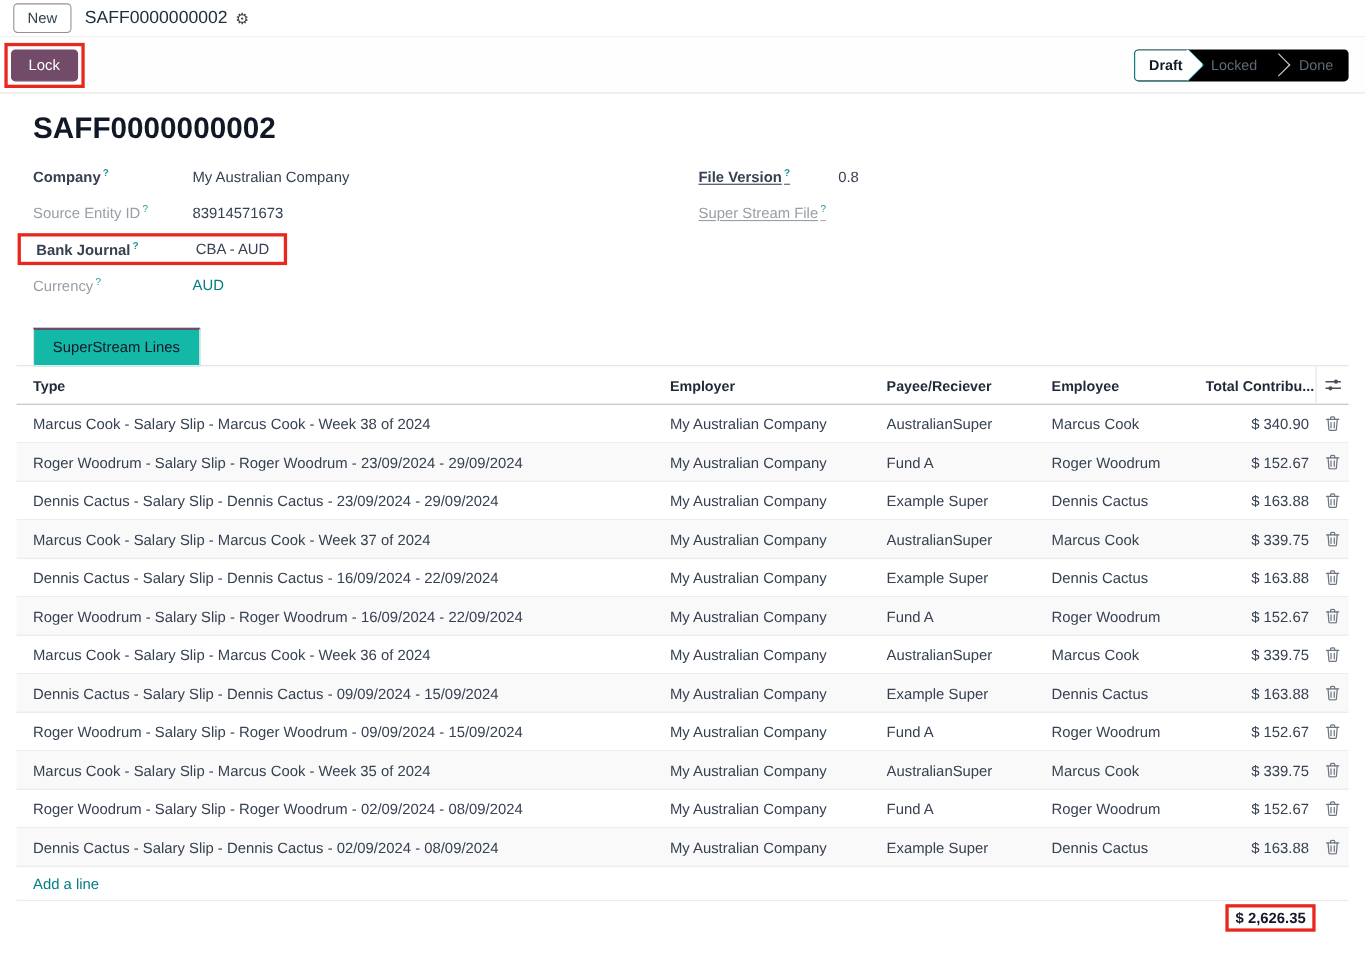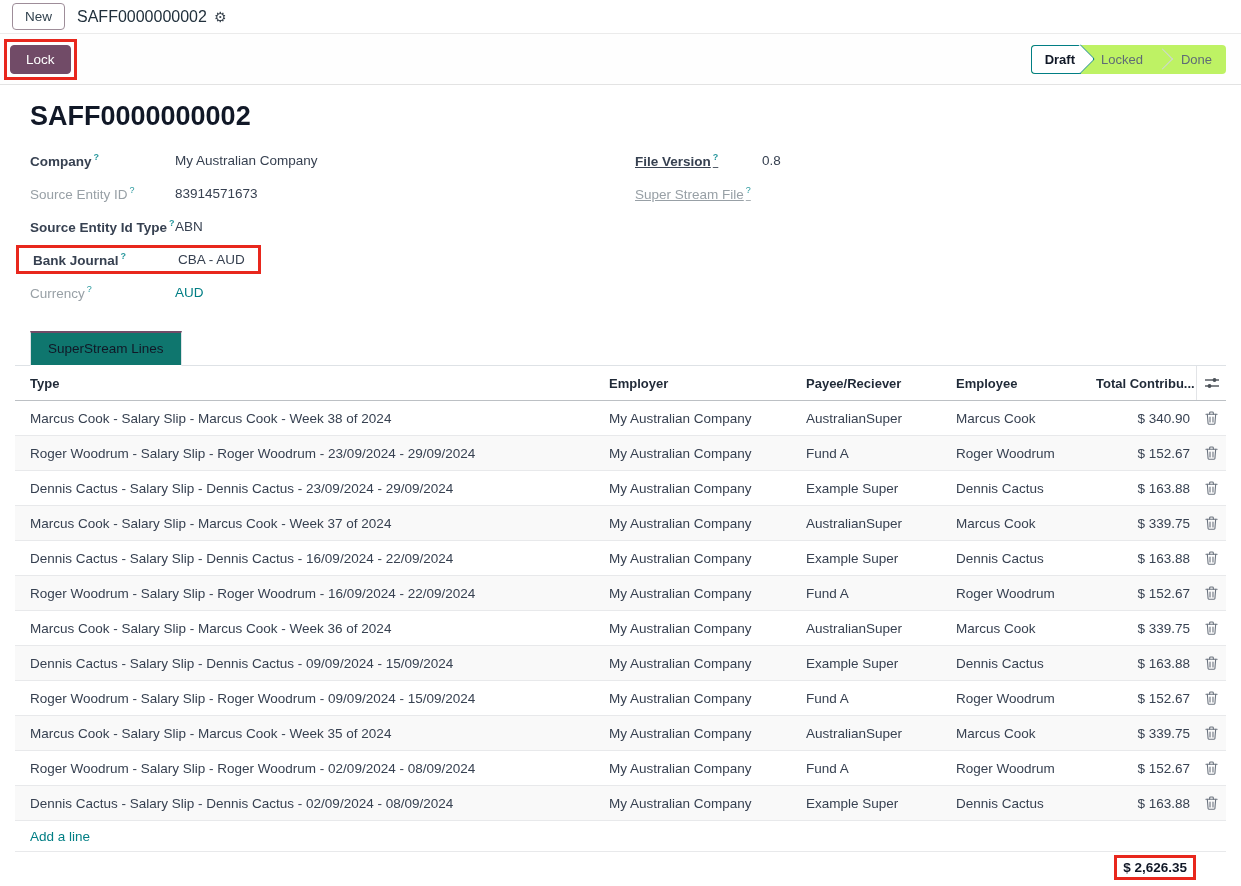--- a/index.html
+++ b/index.html
@@ -10,21 +10,21 @@
   .crumb-bar { height:34px; display:flex; align-items:center; padding-left:12px; border-bottom:1px solid #ebebeb; }
   .btn-new { background:#fff; border:1px solid #9e8d99; color:#32424e; border-radius:4px; padding:5px 12px; font-size:13.5px; font-family:inherit; cursor:pointer; }
   .crumb-name { margin-left:12px; font-size:16px; color:#21303c; }
   .gear-wrap { margin-left:7px; color:#3c4650; font-size:14px; line-height:1; cursor:pointer; }
 
   
   .control-bar { height:51px; display:flex; align-items:center; justify-content:space-between; border-bottom:1px solid #e3e3e3; padding:0 15px 0 4px; background:#fefefe; }
   .red-frame { border:3px solid #E8271D; display:inline-flex; padding:3px; }
   .btn-lock { background:#714B67; color:#fff; border:1px solid #714B67; border-radius:4px; padding:6px 15px; font-size:13.5px; font-weight:500; font-family:inherit; cursor:pointer; }
 
-  .stage-widget { display:flex; align-items:center; background:#bef264; border-radius:4px; height:29px; }
+  .stage-widget { display:flex; align-items:center; background:#000000; border-radius:4px; height:29px; }
   .stage { font-size:13px; color:#5f6b76; padding:0 14px; display:flex; align-items:center; height:100%; position:relative; cursor:pointer; }
   .stage.active { background:#fff; border:1px solid #017E84; border-right:none; border-radius:4px 0 0 4px; color:#111827; font-weight:700; padding:0 6px 0 13px; z-index:2; }
   .stage.active::after { content:""; position:absolute; right:-10px; top:50%; width:20px; height:20px; transform:translateY(-50%) rotate(45deg); background:#fff; border-top:1px solid #017E84; border-right:1px solid #017E84; border-radius:0 3px 0 0; z-index:-1; }
   .stage.after-arrow { padding-left:20px; }
   .chev { width:10px; height:100%; position:relative; }
   .chev::after { content:""; position:absolute; left:-2px; top:50%; width:14px; height:14px; transform:translateY(-50%) rotate(45deg); border-top:1px solid #cfd4da; border-right:1px solid #cfd4da; }
 
   
   .sheet { padding:16px 15px 0 15px; }
   h1.title { font-size:27px; font-weight:700; color:#111827; padding-left:15px; letter-spacing:0; }
@@ -37,21 +37,21 @@
   .col-right .flabel { width:127px;text-decoration:underline; }
   .flabel.muted { color:#98a0a6; font-weight:400; }
   .help { color:#01858b; font-size:9px; vertical-align:super; margin-left:2px; opacity:.85; }
   .fvalue { color:#374151; }
   .fvalue.link { color:#017E84; cursor:pointer; }
   .frow .red-frame { padding:3px 10px 3px 14px; margin-left:-14px; align-items:center; }
   .frow .red-frame .fvalue { min-width:70px; }
 
   
   .tabs { margin-top:22px; border-bottom:1px solid #dee2e6; padding-left:15px; }
-  .tab { display:inline-block; background:#0f766e; border:1px solid #dee2e6; border-bottom:1px solid #fff; border-top:2px solid #714B67; padding:8px 17px 9px; margin-bottom:-1px; color:#111827; font-size:13.5px; cursor:pointer; }
+  .tab { display:inline-block; background:#14b8a6; border:1px solid #dee2e6; border-bottom:1px solid #fff; border-top:2px solid #714B67; padding:8px 17px 9px; margin-bottom:-1px; color:#111827; font-size:13.5px; cursor:pointer; }
 
   
   .ttable { width:100%; }
   .trow, .thead { display:flex; align-items:center; }
   .thead { height:35px; border-bottom:1px solid #bcc0c4; font-weight:600; color:#1f2937; font-size:13px; }
   .c { white-space:nowrap; overflow:hidden; }
   .c.name { flex:1; padding-left:15px; }
   .c.emp { width:197px; }
   .c.payee { width:150px; }
   .c.employee { width:140px; }
@@ -103,24 +103,20 @@
       <div class="col-left">
         <div class="frow">
           <div class="flabel"><span>Company</span><sup class="help">?</sup></div>
           <div class="fvalue">My Australian Company</div>
         </div>
         <div class="frow">
           <div class="flabel muted"><span>Source Entity ID</span><sup class="help">?</sup></div>
           <div class="fvalue">83914571673</div>
         </div>
         <div class="frow">
-          <div class="flabel"><span>Source Entity Id Type</span><sup class="help">?</sup></div>
-          <div class="fvalue">ABN</div>
-        </div>
-        <div class="frow">
           <span class="red-frame">
             <div class="flabel"><span>Bank Journal</span><sup class="help">?</sup></div>
             <div class="fvalue">CBA - AUD</div>
           </span>
         </div>
         <div class="frow">
           <div class="flabel muted"><span>Currency</span><sup class="help">?</sup></div>
           <div class="fvalue link">AUD</div>
         </div>
       </div>

